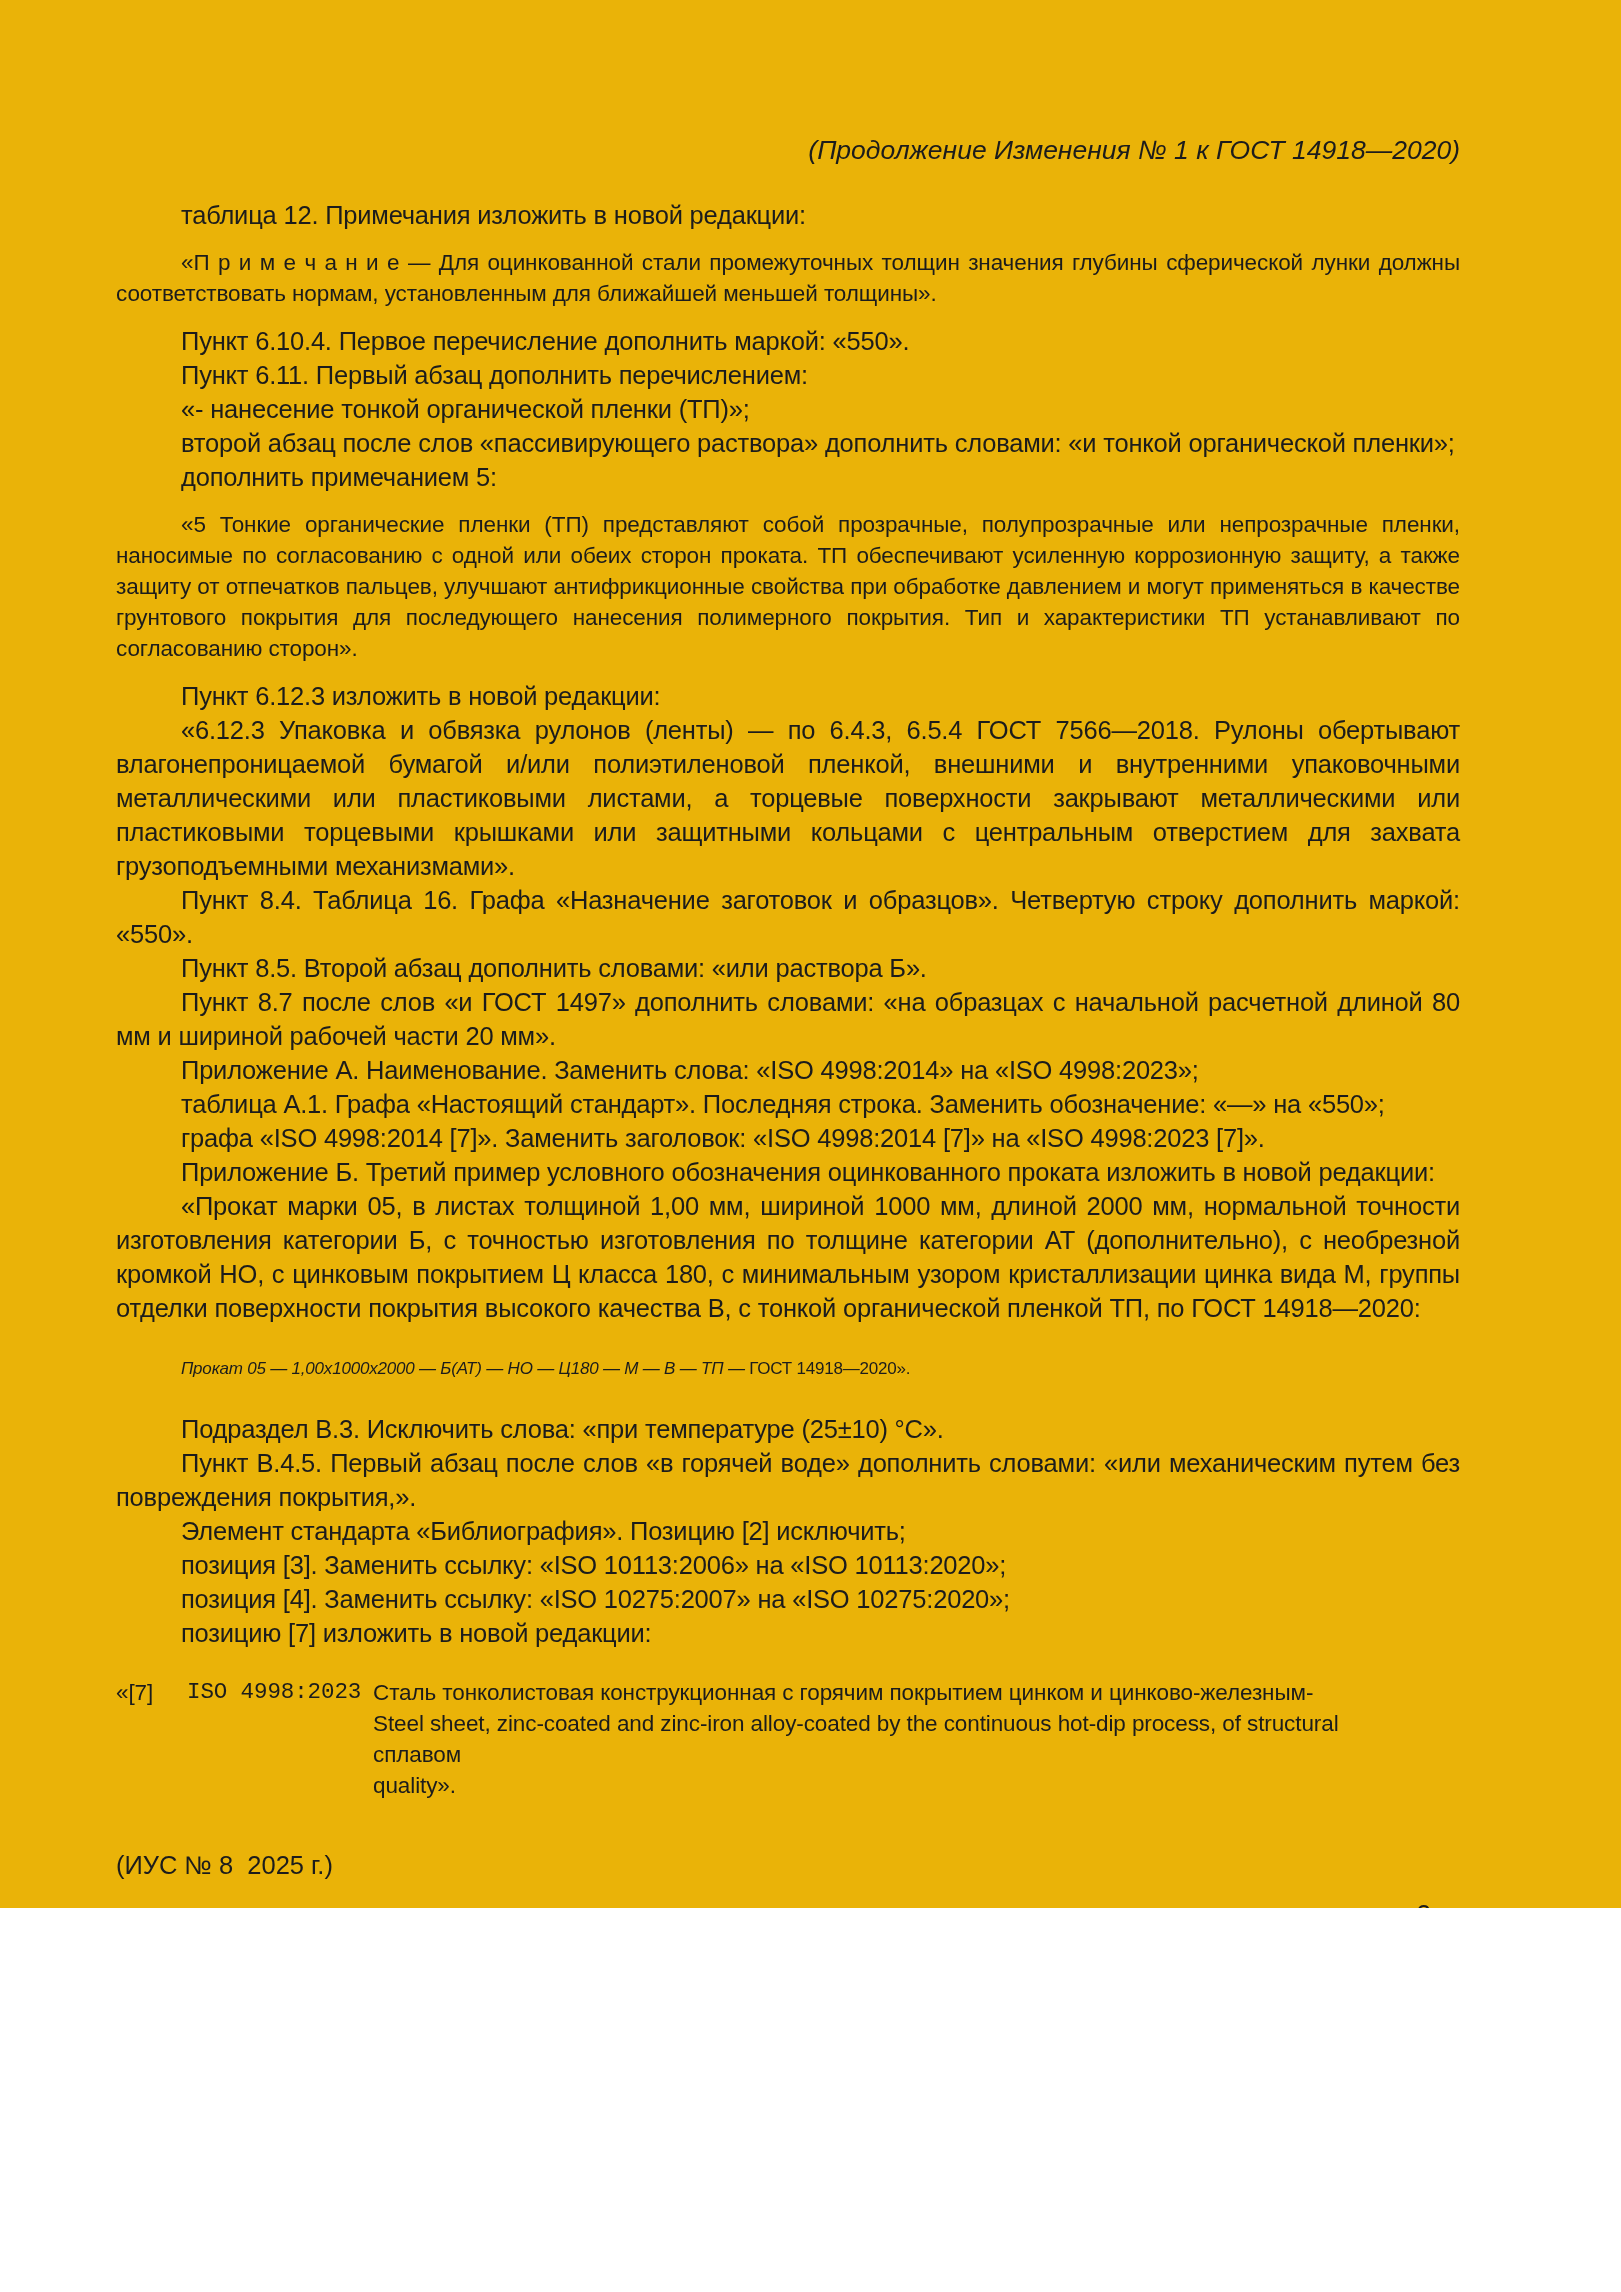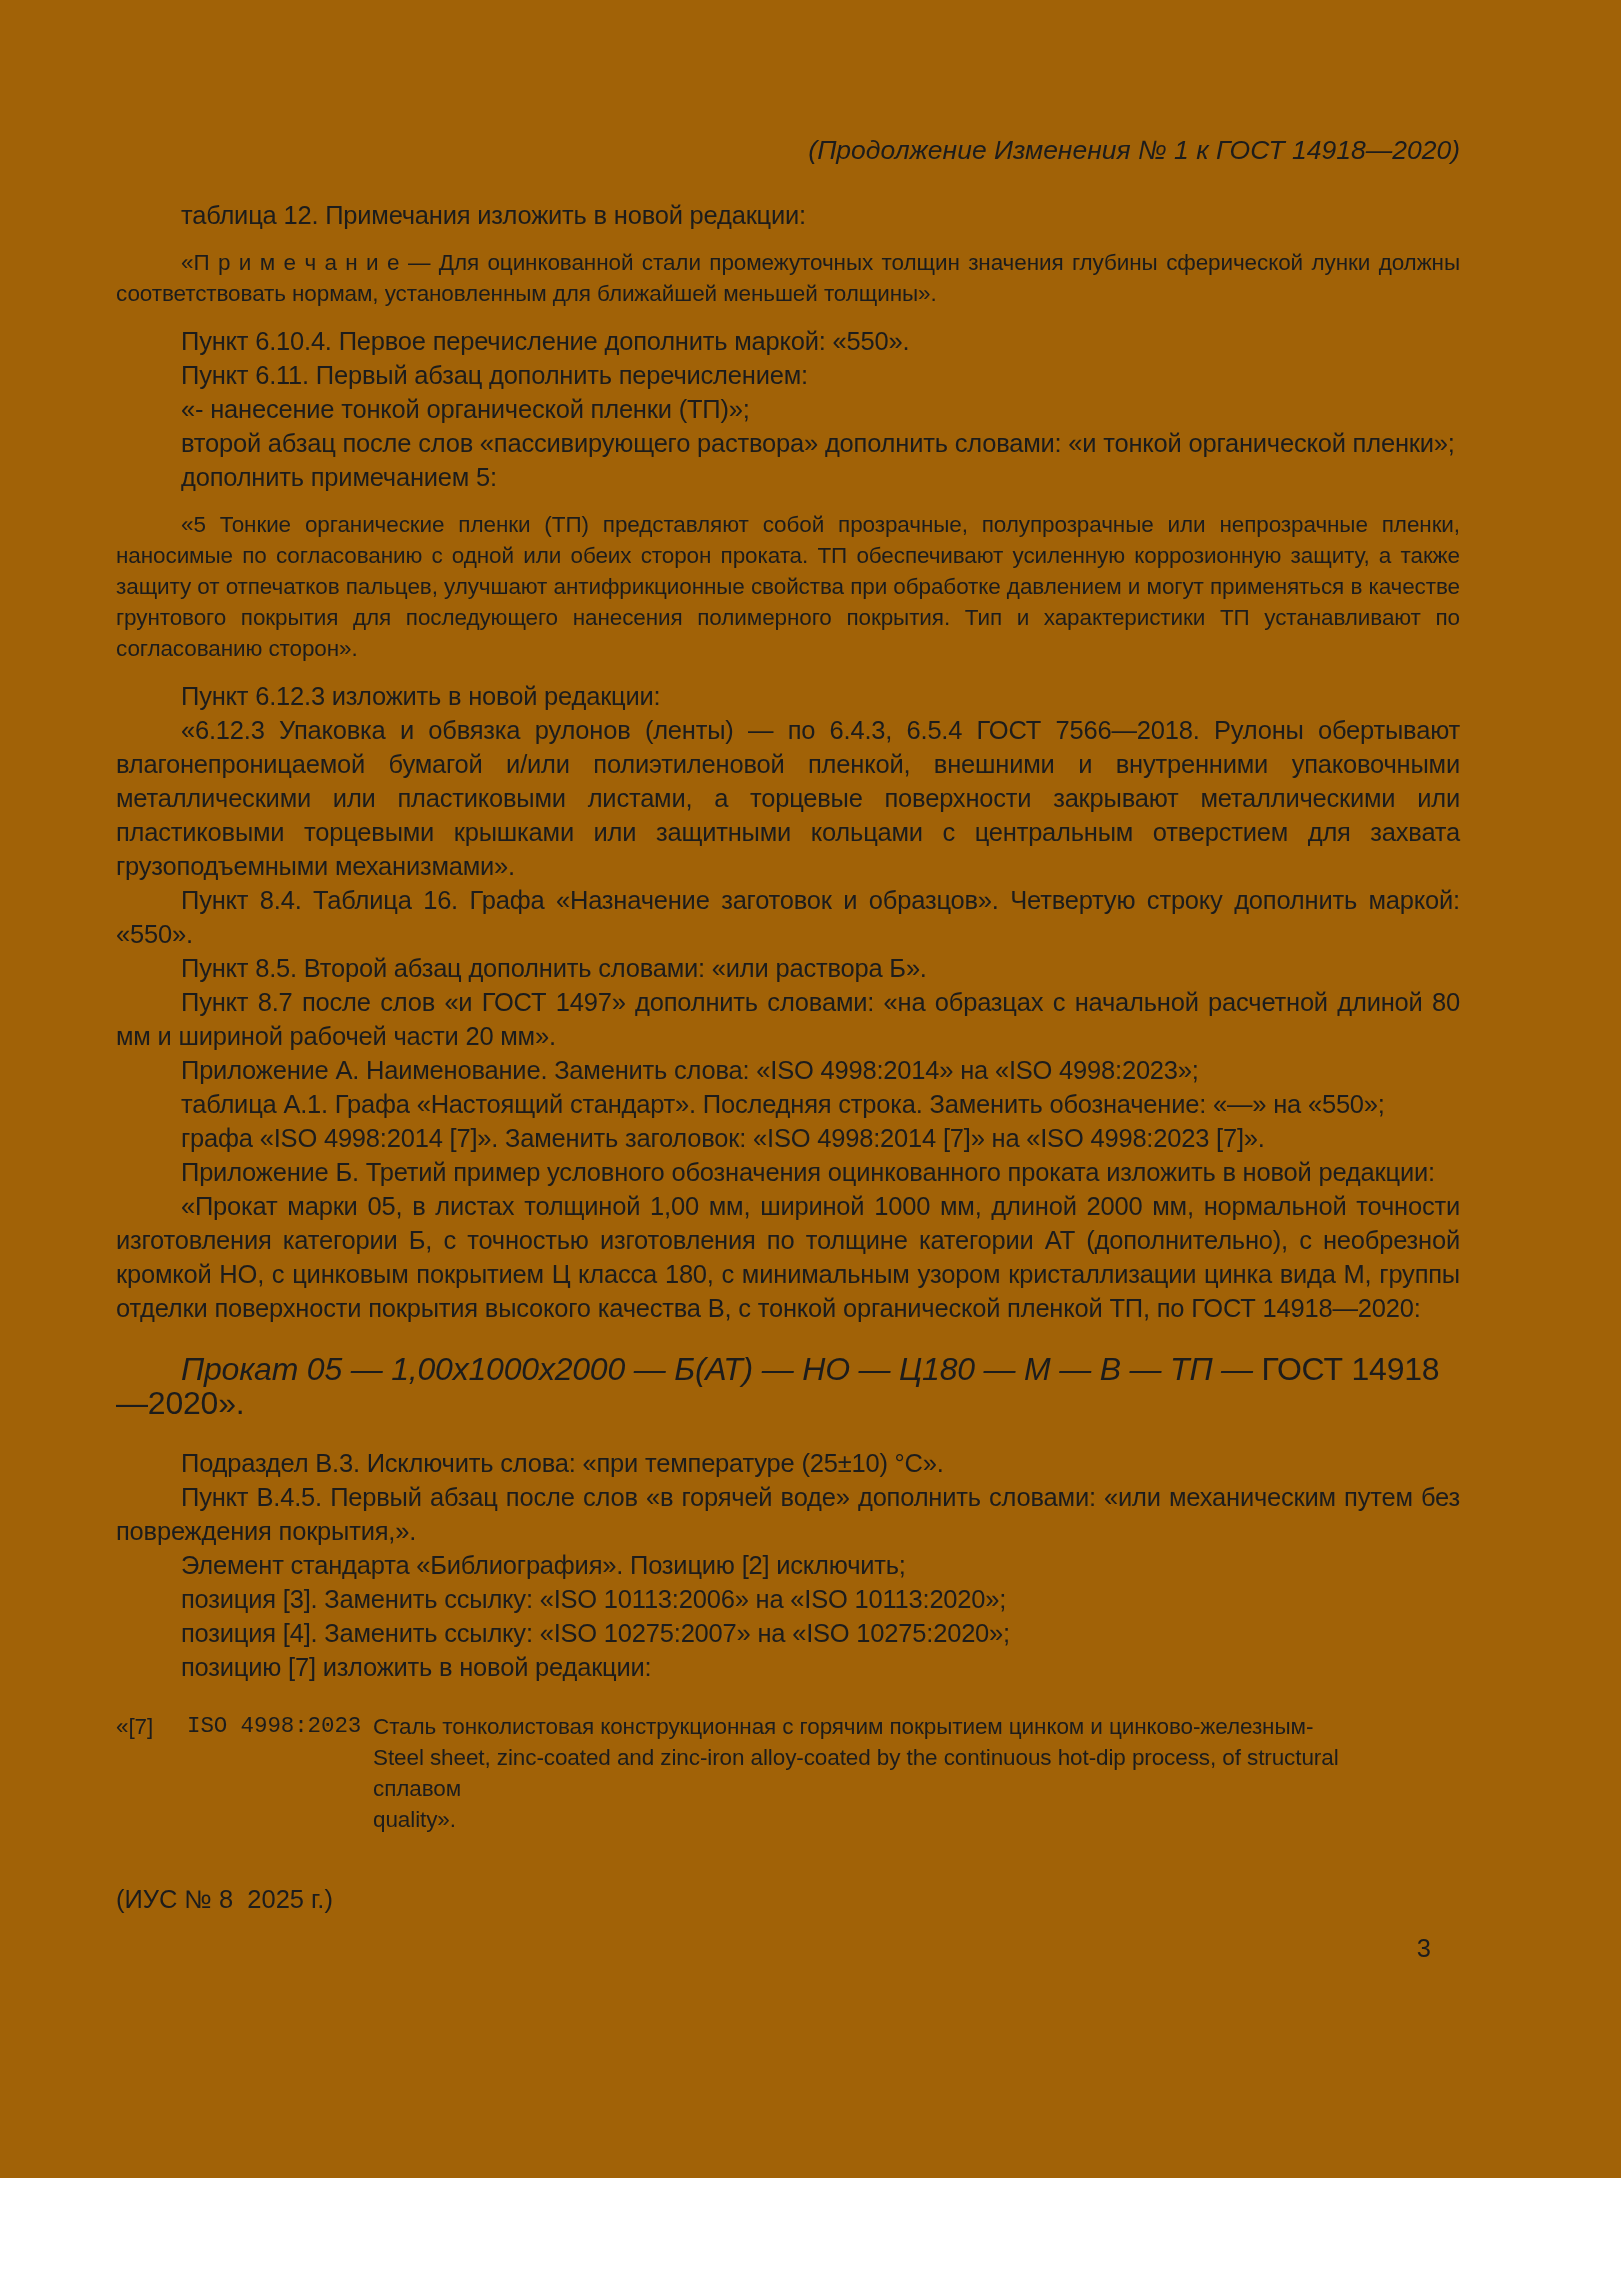--- a/index.html
+++ b/index.html
@@ -10,23 +10,23 @@
   body {
     width: 1621px;
     height: 2293px;
     color: #1c1c1c;
     font-family: "Liberation Sans", sans-serif;
     -webkit-font-smoothing: antialiased;
   }
   .page {
     box-sizing: border-box;
     width: 1621px;
-    height: 2178px;
+    height: 1908px;
     padding: 133px 161px 0 116px;
-    background: #a16207;
+    background: #eab308;
     overflow: hidden;
   }
   .doc-header {
     font-size: 26.5px;
     line-height: 34px;
     font-style: italic;
     text-align: right;
   }
   .p {
     font-size: 25.5px;
@@ -40,21 +40,21 @@
   }
   .note {
     font-size: 22.5px;
     line-height: 31px;
     text-align: justify;
     text-indent: 65px;
     letter-spacing: -0.1px;
     margin: 15px 0;
   }
   .example {
-    font-size: 32px;
+    font-size: 17px;
     line-height: 34px;
     font-style: italic;
     text-indent: 65px;
     letter-spacing: -0.2px;
     margin: 26.5px 0;
     white-space: pre-wrap;
   }
   .example .upright {
     font-style: normal;
   }

